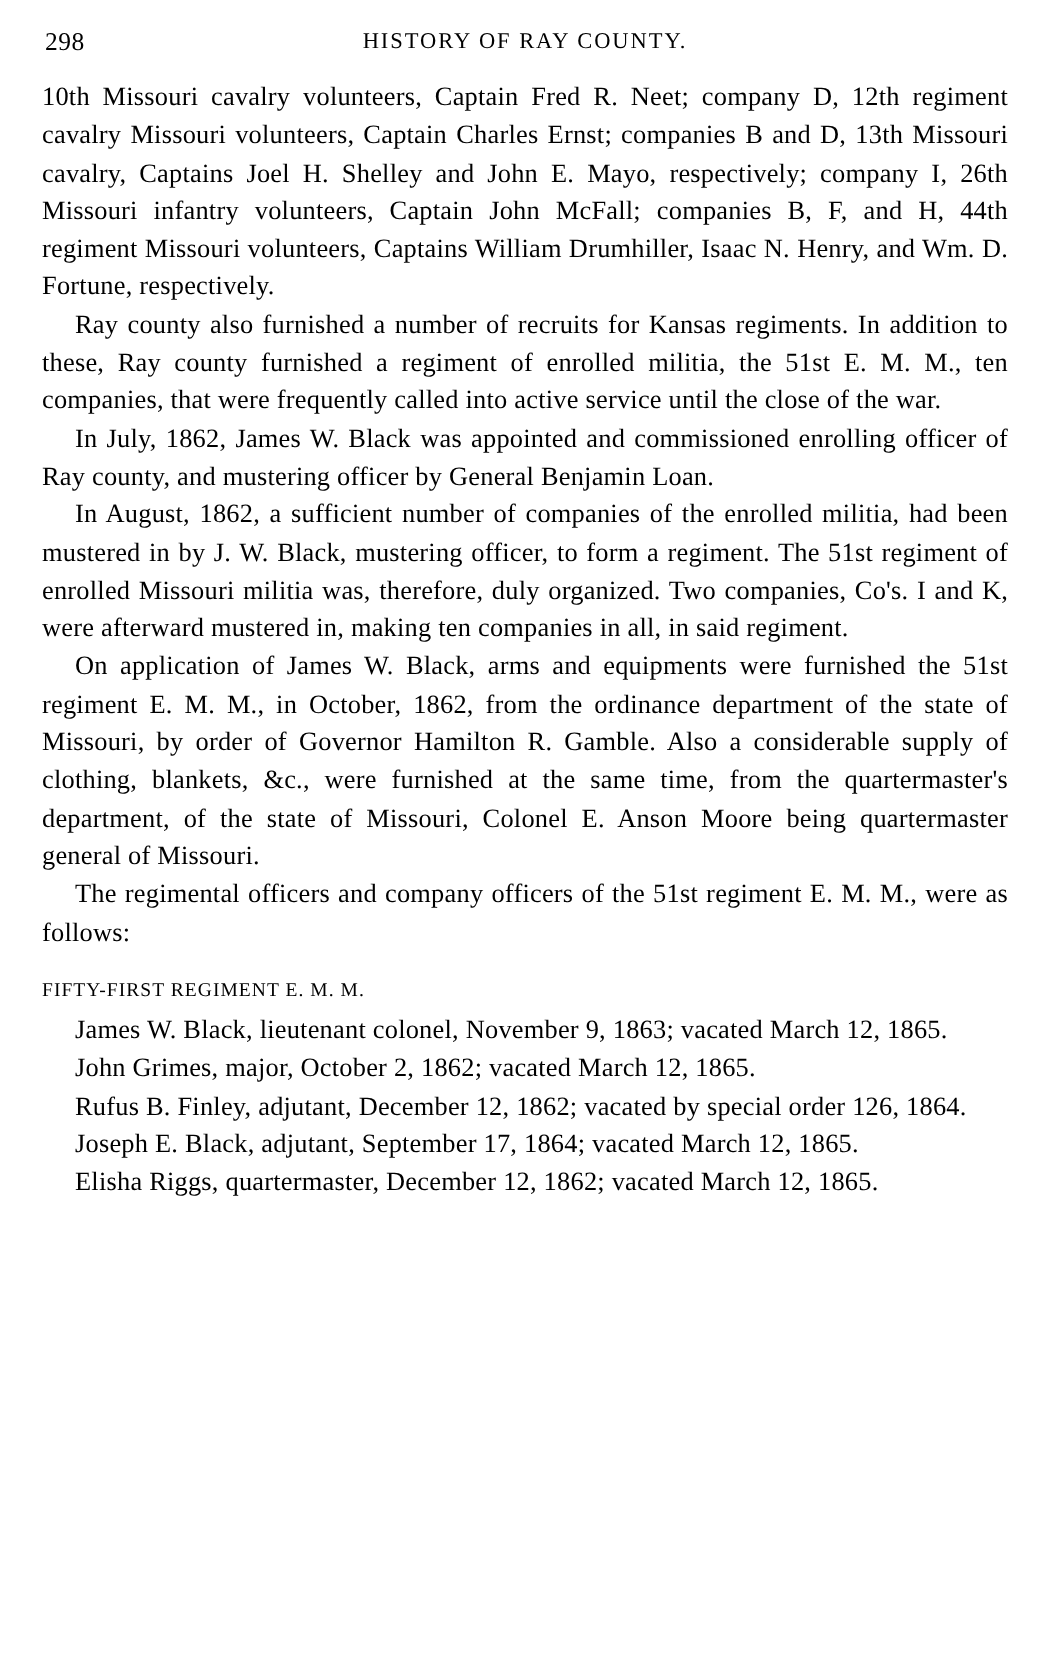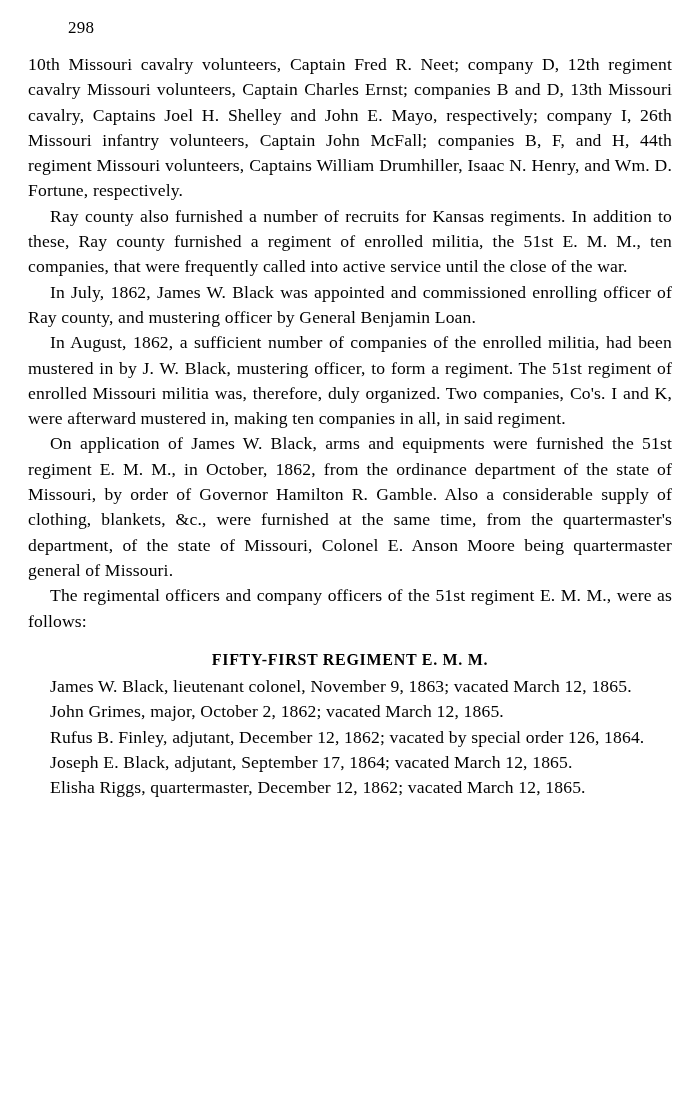--- a/index.html
+++ b/index.html
@@ -18,21 +18,20 @@
     position: relative;
     width: 700px;
     height: 1111px;
     box-sizing: border-box;
     padding: 18px 26px 0 26px;
   }
   .running-head {
     position: relative;
     height: 30px;
     margin-bottom: 4px;
-    margin-left: 38px;
   }
   .folio {
     position: absolute;
     left: 4px;
     top: 0;
     font-size: 17px;
     letter-spacing: 0.3px;
   }
   .head-title {
     text-align: center;
@@ -49,39 +48,40 @@
     padding: 0 2px;
   }
   .body-text p {
     margin: 0;
     text-indent: 22px;
   }
   .body-text p.noindent {
     text-indent: 0;
   }
   .section-head {
-    text-align: center;
-    font-size: 16px;
+    text-align: left;
+    font-size: 13px;
     letter-spacing: 0.7px;
     margin: 13px 0 2px 0;
     font-variant: small-caps;
-    font-weight: bold;
+    font-weight: normal;
   }
   .roster p {
     text-indent: 22px;
     margin: 0;
   }
 </style>
 </head>
 <body>
 
 <div class="page">
 
   <div class="running-head">
     <div class="folio">298</div>
+    <div class="head-title">HISTORY OF RAY COUNTY.</div>
   </div>
 
   <div class="body-text">
     <p class="noindent">10th Missouri cavalry volunteers, Captain Fred R. Neet; company D, 12th regiment cavalry Missouri volunteers, Captain Charles Ernst; companies B and D, 13th Missouri cavalry, Captains Joel H. Shelley and John E. Mayo, respectively; company I, 26th Missouri infantry volunteers, Captain John McFall; companies B, F, and H, 44th regiment Missouri volunteers, Captains William Drumhiller, Isaac N. Henry, and Wm. D. Fortune, respectively.</p>
     <p>Ray county also furnished a number of recruits for Kansas regiments. In addition to these, Ray county furnished a regiment of enrolled militia, the 51st E. M. M., ten companies, that were frequently called into active service until the close of the war.</p>
     <p>In July, 1862, James W. Black was appointed and commissioned enrolling officer of Ray county, and mustering officer by General Benjamin Loan.</p>
     <p>In August, 1862, a sufficient number of companies of the enrolled militia, had been mustered in by J. W. Black, mustering officer, to form a regiment. The 51st regiment of enrolled Missouri militia was, therefore, duly organized. Two companies, Co's. I and K, were afterward mustered in, making ten companies in all, in said regiment.</p>
     <p>On application of James W. Black, arms and equipments were furnished the 51st regiment E. M. M., in October, 1862, from the ordinance department of the state of Missouri, by order of Governor Hamilton R. Gamble. Also a considerable supply of clothing, blankets, &amp;c., were furnished at the same time, from the quartermaster's department, of the state of Missouri, Colonel E. Anson Moore being quartermaster general of Missouri.</p>
     <p>The regimental officers and company officers of the 51st regiment E. M. M., were as follows:</p>
 

